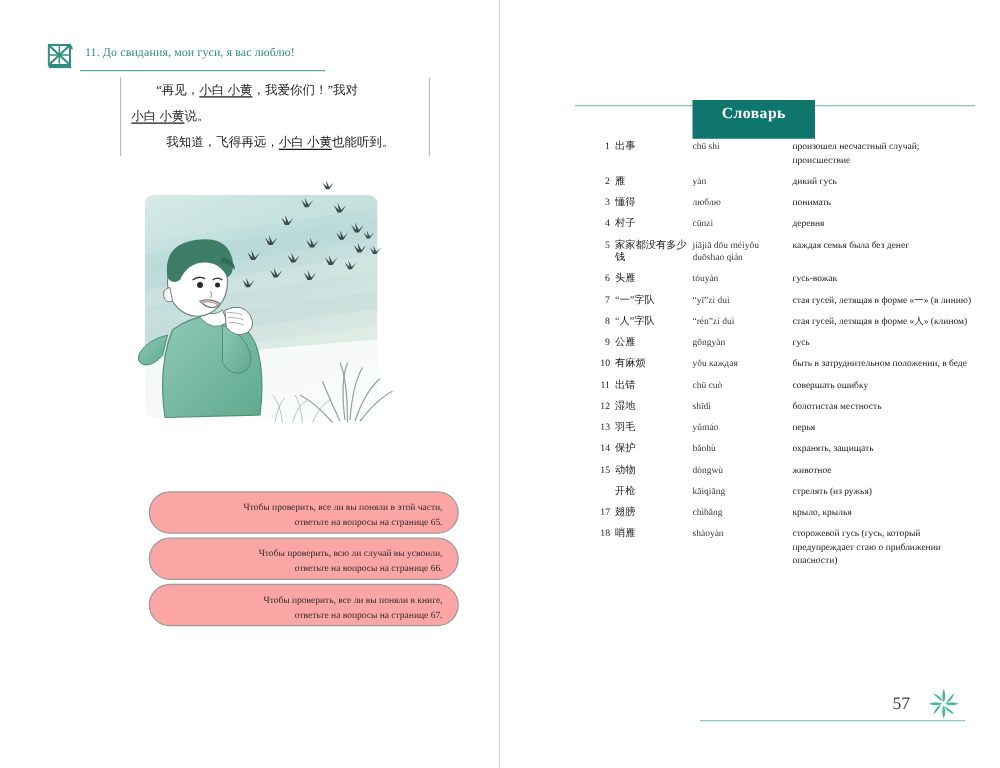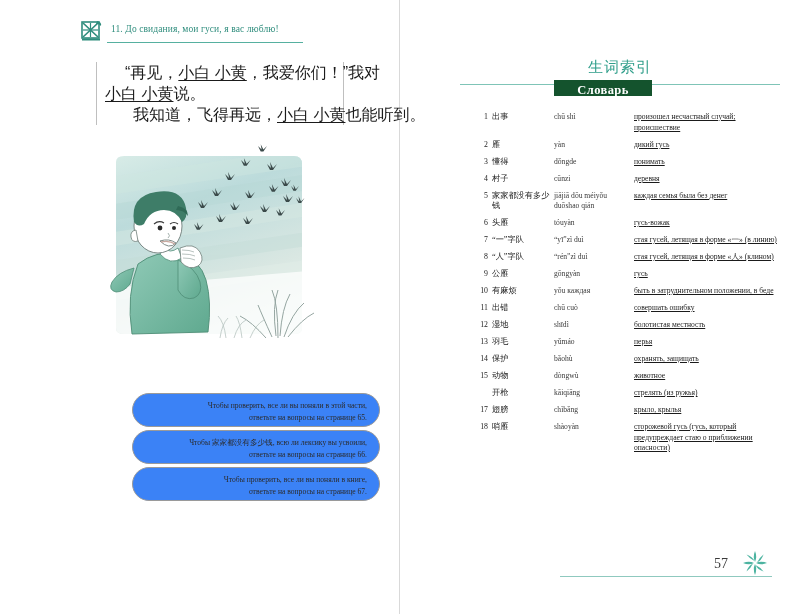--- a/index.html
+++ b/index.html
@@ -29,24 +29,23 @@
   
   .left-page {
     position: absolute;
     left: 0; top: 0;
     width: 399px; height: 614px;
   }
 
   .chapter-head {
     position: absolute;
     left: 38px;
-    top: 20px;
+    top: 34px;
     width: 300px;
     height: 24px;
-    margin-left: 43px;
   }
   .chapter-icon {
     position: absolute;
     left: 0; top: 0;
     width: 24px; height: 22px;
   }
   .chapter-title {
     position: absolute;
     left: 30px;
     top: 4px;
@@ -70,22 +69,22 @@
     position: absolute;
     left: 96px;
     top: 62px;
     width: 248px;
     padding: 0 8px;
     border-left: 1px solid #bfbfbf;
     border-right: 1px solid #bfbfbf;
     box-sizing: border-box;
   }
   .cn-line {
-    font-family: Liberation Sans, sans-serif;
-    font-size: 16px;
+    font-family: Liberation Serif, serif;
+    font-size: 10px;
     line-height: 21px;
     color: #1b1b1b;
     white-space: nowrap;
   }
   .cn-line.indent { text-indent: 20px; }
   .cn-line.indent2 { text-indent: 28px; }
   .u { text-decoration: underline; text-underline-offset: 2px; }
 
   
   .illo {
@@ -93,27 +92,27 @@
     left: 108px;
     top: 140px;
     width: 252px;
     height: 225px;
   }
   .illo svg { display: block; }
 
   
   .note-box {
     position: absolute;
-    left: 132px;
+    left: 119px;
     width: 248px;
     height: 34px;
     border: 1px solid #9a9a9a;
     border-radius: 17px;
     box-sizing: border-box;
-    background: #3b82f6;
+    background: #fca5a5;
   }
   .note-box .l1, .note-box .l2 {
     position: absolute;
     right: 12px;
     font-size: 7.6px;
     color: #2b2b2b;
     white-space: nowrap;
     font-family: "Liberation Serif", "DejaVu Serif", serif;
   }
   .note-box .l1 { top: 7px; }
@@ -152,22 +151,22 @@
     top: 26px;
     width: 320px;
     height: 1px;
     background: #7fc4b7;
   }
   .voc-badge {
     position: absolute;
     left: 94px;
     top: 22px;
     width: 98px;
-    height: 16px;
-    background: #14532d;
+    height: 31px;
+    background: #0f766e;
     color: #ffffff;
     font-family: "Liberation Serif", "DejaVu Serif", serif;
     font-weight: bold;
     font-size: 12.5px;
     text-align: center;
     line-height: 21px;
     letter-spacing: .4px;
   }
 
   
@@ -207,21 +206,20 @@
     line-height: 10.5px;
     color: #3a3a3a;
     font-family: "Liberation Serif", "DejaVu Serif", serif;
   }
   .voc-ru {
     flex: 1 1 auto;
     font-size: 7.6px;
     line-height: 10.5px;
     color: #1b1b1b;
     font-family: "Liberation Serif", "DejaVu Serif", serif;
-    text-decoration: underline;
   }
 
   
   .footer {
     position: absolute;
     left: 560px;
     top: 556px;
     width: 220px;
     height: 34px;
   }
@@ -411,32 +409,31 @@
         <path d="M53 102 q8 -2 14 2" stroke="#c9a9a0" stroke-width="1.4" fill="none"></path>
       </g>
     </svg>
   </div>
 
   <div class="note-box" id="note-1">
     <div class="l1">Чтобы проверить, все ли вы поняли в этой части,</div>
     <div class="l2">ответьте на вопросы на странице 65.</div>
   </div>
   <div class="note-box" id="note-2">
-    <div class="l1">Чтобы 家家都没有多少钱, всю ли лексику вы усвоили,</div>
+    <div class="l1">Чтобы проверить, всю ли случай вы усвоили,</div>
     <div class="l2">ответьте на вопросы на странице 66.</div>
   </div>
   <div class="note-box" id="note-3">
     <div class="l1">Чтобы проверить, все ли вы поняли в книге,</div>
     <div class="l2">ответьте на вопросы на странице 67.</div>
   </div>
 </div>
 
 <div class="right-page">
   <div class="voc-head">
-    <div class="voc-head-cn">生词索引</div>
     <div class="voc-rule"></div>
     <div class="voc-badge">Словарь</div>
   </div>
 </div>
 
 <div class="voc-list" id="voc-list">
     <div class="voc-row">
       <div class="voc-num">1</div>
       <div class="voc-hz">出事</div>
       <div class="voc-py">chū shì</div>
@@ -444,21 +441,21 @@
     </div>
     <div class="voc-row">
       <div class="voc-num">2</div>
       <div class="voc-hz">雁</div>
       <div class="voc-py">yàn</div>
       <div class="voc-ru">дикий гусь</div>
     </div>
     <div class="voc-row">
       <div class="voc-num">3</div>
       <div class="voc-hz">懂得</div>
-      <div class="voc-py">dǒngde</div>
+      <div class="voc-py">люблю</div>
       <div class="voc-ru">понимать</div>
     </div>
     <div class="voc-row">
       <div class="voc-num">4</div>
       <div class="voc-hz">村子</div>
       <div class="voc-py">cūnzi</div>
       <div class="voc-ru">деревня</div>
     </div>
     <div class="voc-row">
       <div class="voc-num">5</div>

